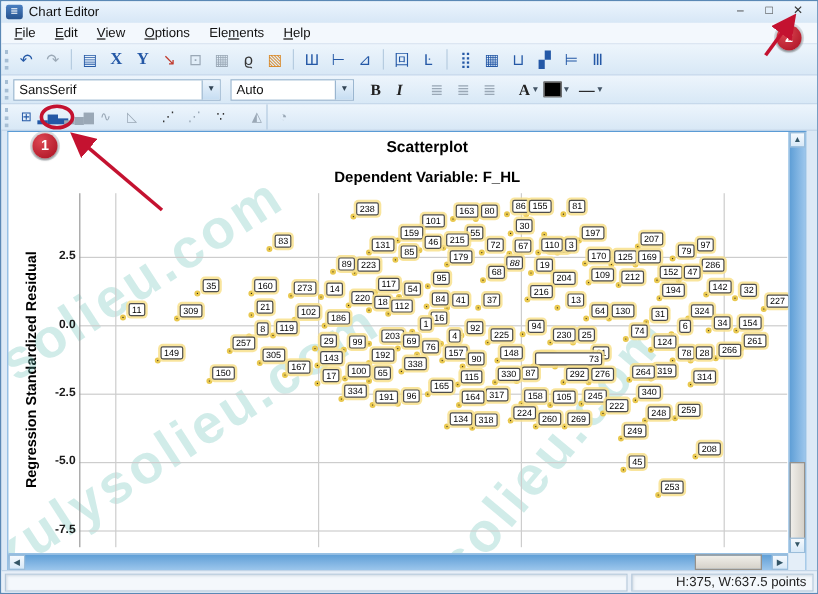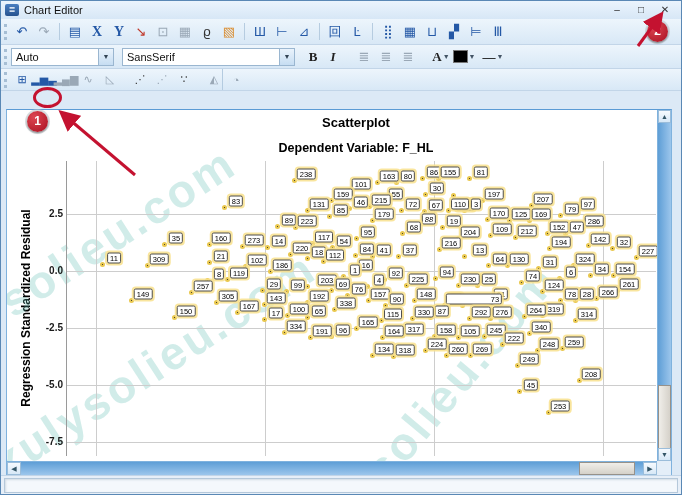--- a/index.html
+++ b/index.html
@@ -120,20 +120,28 @@
 <div class="window">
 
   <div class="titlebar">
     <div class="app-icon">≣</div>
     <div class="title-text">Chart Editor</div>
     <div class="win-btn">–</div>
     <div class="win-btn">□</div>
     <div class="win-btn">✕</div>
   </div>
 
+  <div class="menubar" id="menubar">
+      <span class="menu-item"><u>F</u>ile</span>
+      <span class="menu-item"><u>E</u>dit</span>
+      <span class="menu-item"><u>V</u>iew</span>
+      <span class="menu-item"><u>O</u>ptions</span>
+      <span class="menu-item">Ele<u>m</u>ents</span>
+      <span class="menu-item"><u>H</u>elp</span>
+    </div>
 
   <div class="toolbar" id="tb1">
     <div class="grip"></div>
   <div class="tbtn ">↶</div>
       <div class="tbtn disabled">↷</div>
       <div class="sep"></div>
       <div class="tbtn ">▤</div>
       <div class="tbtn blue-bold">X</div>
       <div class="tbtn blue-bold">Y</div>
       <div class="tbtn red-accent">↘</div>
@@ -152,26 +160,26 @@
       <div class="tbtn ">⣿</div>
       <div class="tbtn ">▦</div>
       <div class="tbtn ">⊔</div>
       <div class="tbtn ">▞</div>
       <div class="tbtn ">⊨</div>
       <div class="tbtn ">Ⅲ</div>
     </div>
 
   <div class="toolbar" id="tb2">
     <div class="grip"></div>
+    <div class="combo" style="width:173px;">
+      <span class="val">SansSerif</span>
+      <span class="drop">▼</span>
+    </div>
     <div class="combo" style="width:103px;">
       <span class="val">Auto</span>
-      <span class="drop">▼</span>
-    </div>
-    <div class="combo" style="width:173px;">
-      <span class="val">SansSerif</span>
       <span class="drop">▼</span>
     </div>
     <div class="fmt-btn">B</div>
     <div class="fmt-btn italic">I</div>
     <span id="tb2-align" style="display:flex;margin-left:10px;">
         <div class="tbtn disabled">≣</div>
         <div class="tbtn disabled">≣</div>
         <div class="tbtn disabled">≣</div>
       </span>
     <div class="fmt-btn" style="margin-left:12px;">
@@ -517,20 +525,21 @@
       <div class="h-track">
         <div class="h-thumb"></div>
       </div>
       <div class="scroll-btn">▶</div>
     </div>
     <div class="scroll-corner"></div>
   </div>
 
   <div class="statusbar">
     <div class="status-panel status-left"></div>
+    <div class="status-panel status-right">H:375, W:637.5 points</div>
   </div>
 
   <div class="red-ellipse"></div>
   <div class="callout-badge" id="badge1">1</div>
   <div class="callout-badge" id="badge2">2</div>
   <svg class="overlay">
     <defs>
       <marker id="arrowhead" markerWidth="7" markerHeight="7" refX="5" refY="3.5" orient="auto">
         <polygon points="0 0, 7 3.5, 0 7" fill="#c41230"></polygon>
       </marker>

